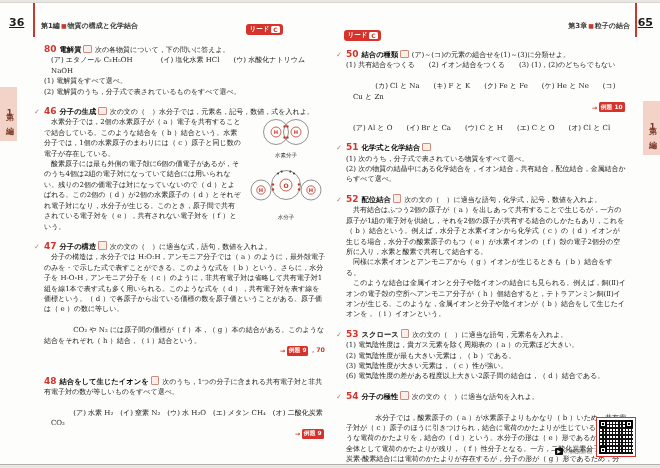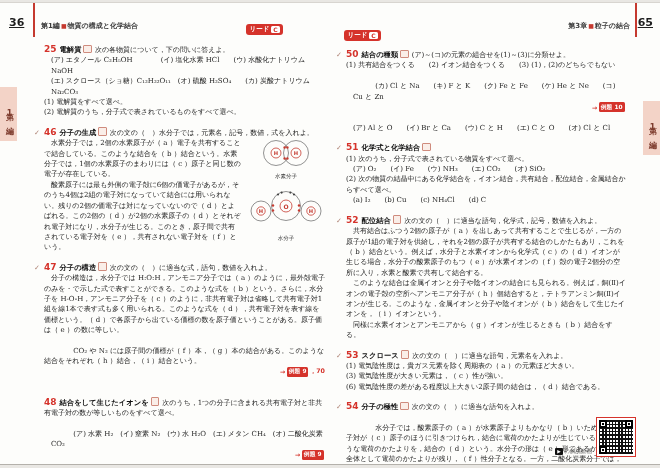--- a/index.html
+++ b/index.html
@@ -80,24 +80,23 @@
     <div class="lead-badge badge-on-left">
       <span>リード</span>
         <span class="badge-c">C</span>
     </div>
     <div class="tab tab-left">第1編</div>
 
     <div class="content content-left">
 
       <div class="prob">
         <div class="phead">
-          <span class="mark"></span><span class="pnum">25</span><span class="ptitle">電解質</span><span class="pbox"></span><span class="plead">次の各物質について，下の問いに答えよ。</span>
+          <span class="mark"></span><span class="pnum">80</span><span class="ptitle">電解質</span><span class="pbox"></span><span class="plead">次の各物質について，下の問いに答えよ。</span>
         </div>
         <div class="pline ind">(ア) エタノール C₂H₅OH　　　　(イ) 塩化水素 HCl　　(ウ) 水酸化ナトリウム NaOH</div>
-        <div class="pline ind">(エ) スクロース（ショ糖）C₁₂H₂₂O₁₁　(オ) 硫酸 H₂SO₄　　(カ) 炭酸ナトリウム Na₂CO₃</div>
         <div class="pline">(1) 電解質をすべて選べ。</div>
         <div class="pline">(2) 電解質のうち，分子式で表されているものをすべて選べ。</div>
       </div>
 
       <div class="prob">
         <div class="phead">
           <span class="mark">✓</span><span class="pnum">46</span><span class="ptitle">分子の生成</span><span class="pbox"></span><span class="plead">次の文の（　）水分子では，元素名，記号，数値，式を入れよ。</span>
         </div>
         <div class="diagrams">
           <svg width="70" height="30" viewBox="0 0 70 30">
@@ -192,39 +191,38 @@
           </span>
         </div>
         <div class="pline ind">(ア) Al と O　　(イ) Br と Ca　　(ウ) C と H　　(エ) C と O　　(オ) Cl と Cl</div>
       </div>
 
       <div class="prob">
         <div class="phead">
           <span class="mark">✓</span><span class="pnum">51</span><span class="ptitle">化学式と化学結合</span><span class="pbox"></span><span class="plead"></span>
         </div>
         <div class="pline">(1) 次のうち，分子式で表されている物質をすべて選べ。</div>
-        <div class="pline">　(ア) O₂　　(イ) Fe　　(ウ) NH₃　　(エ) CO₂　　(オ) SiO₂</div>
         <div class="pline">(2) 次の物質の結晶中にある化学結合を，イオン結合，共有結合，配位結合，金属結合からすべて選べ。</div>
-        <div class="pline">　(a) I₂　　(b) Cu　　(c) NH₄Cl　　(d) C</div>
       </div>
 
       <div class="prob">
         <div class="phead">
           <span class="mark">✓</span><span class="pnum">52</span><span class="ptitle">配位結合</span><span class="pbox"></span><span class="plead">次の文の（　）に適当な語句，化学式，記号，数値を入れよ。</span>
         </div>
         <div class="ppara">　共有結合はふつう2個の原子が（ a ）を出しあって共有することで生じるが，一方の原子が1組の電子対を供給し，それを2個の原子が共有する結合のしかたもあり，これを（ b ）結合という。例えば，水分子と水素イオンから化学式（ c ）の（ d ）イオンが生じる場合，水分子の酸素原子のもつ（ e ）が水素イオンの（ f ）殻の電子2個分の空所に入り，水素と酸素で共有して結合する。</div>
+        <div class="ppara">　同様に水素イオンとアンモニアから（ g ）イオンが生じるときも（ b ）結合をする。</div>
         <div class="ppara">　このような結合は金属イオンと分子や陰イオンの結合にも見られる。例えば，銅(Ⅱ)イオンの電子殻の空所へアンモニア分子が（ h ）個結合すると，テトラアンミン銅(Ⅱ)イオンが生じる。このような，金属イオンと分子や陰イオンが（ b ）結合をして生じたイオンを，（ i ）イオンという。</div>
-        <div class="ppara">　同様に水素イオンとアンモニアから（ g ）イオンが生じるときも（ b ）結合をする。</div>
       </div>
 
       <div class="prob">
         <div class="phead">
           <span class="mark">✓</span><span class="pnum">53</span><span class="ptitle">スクロース</span><span class="pbox"></span><span class="plead">次の文の（　）に適当な語句，元素名を入れよ。</span>
         </div>
         <div class="pline">(1) 電気陰性度は，貴ガス元素を除く周期表の（ a ）の元素ほど大きい。</div>
+        <div class="pline">(2) 電気陰性度が最も大きい元素は，（ b ）である。</div>
         <div class="pline">(3) 電気陰性度が大きい元素は，（ c ）性が強い。</div>
         <div class="pline">(6) 電気陰性度の差がある程度以上大きい2原子間の結合は，（ d ）結合である。</div>
       </div>
 
       <div class="prob">
         <div class="phead">
           <span class="mark">✓</span><span class="pnum">54</span><span class="ptitle">分子の極性</span><span class="pbox"></span><span class="plead">次の文の（　）に適当な語句を入れよ。</span>
         </div>
         <div class="ppara">
           <span>　水分子では，酸素原子の（ a ）が水素原子よりもかなり（ b ）いため，共有電子対が（ c ）原子のほうに引きつけられ，結合に電荷のかたよりが生じている。このような電荷のかたよりを，結合の（ d ）という。水分子の形は（ e ）形であるから，分子全体として電荷のかたよりが残り，（ f ）性分子となる。一方，二酸化炭素分子では，炭素-酸素結合には電荷のかたよりが存在するが，分子の形が（ g ）形であるため，分子全体としては電荷のかたよりがなく，（ h ）性分子となる。</span>

